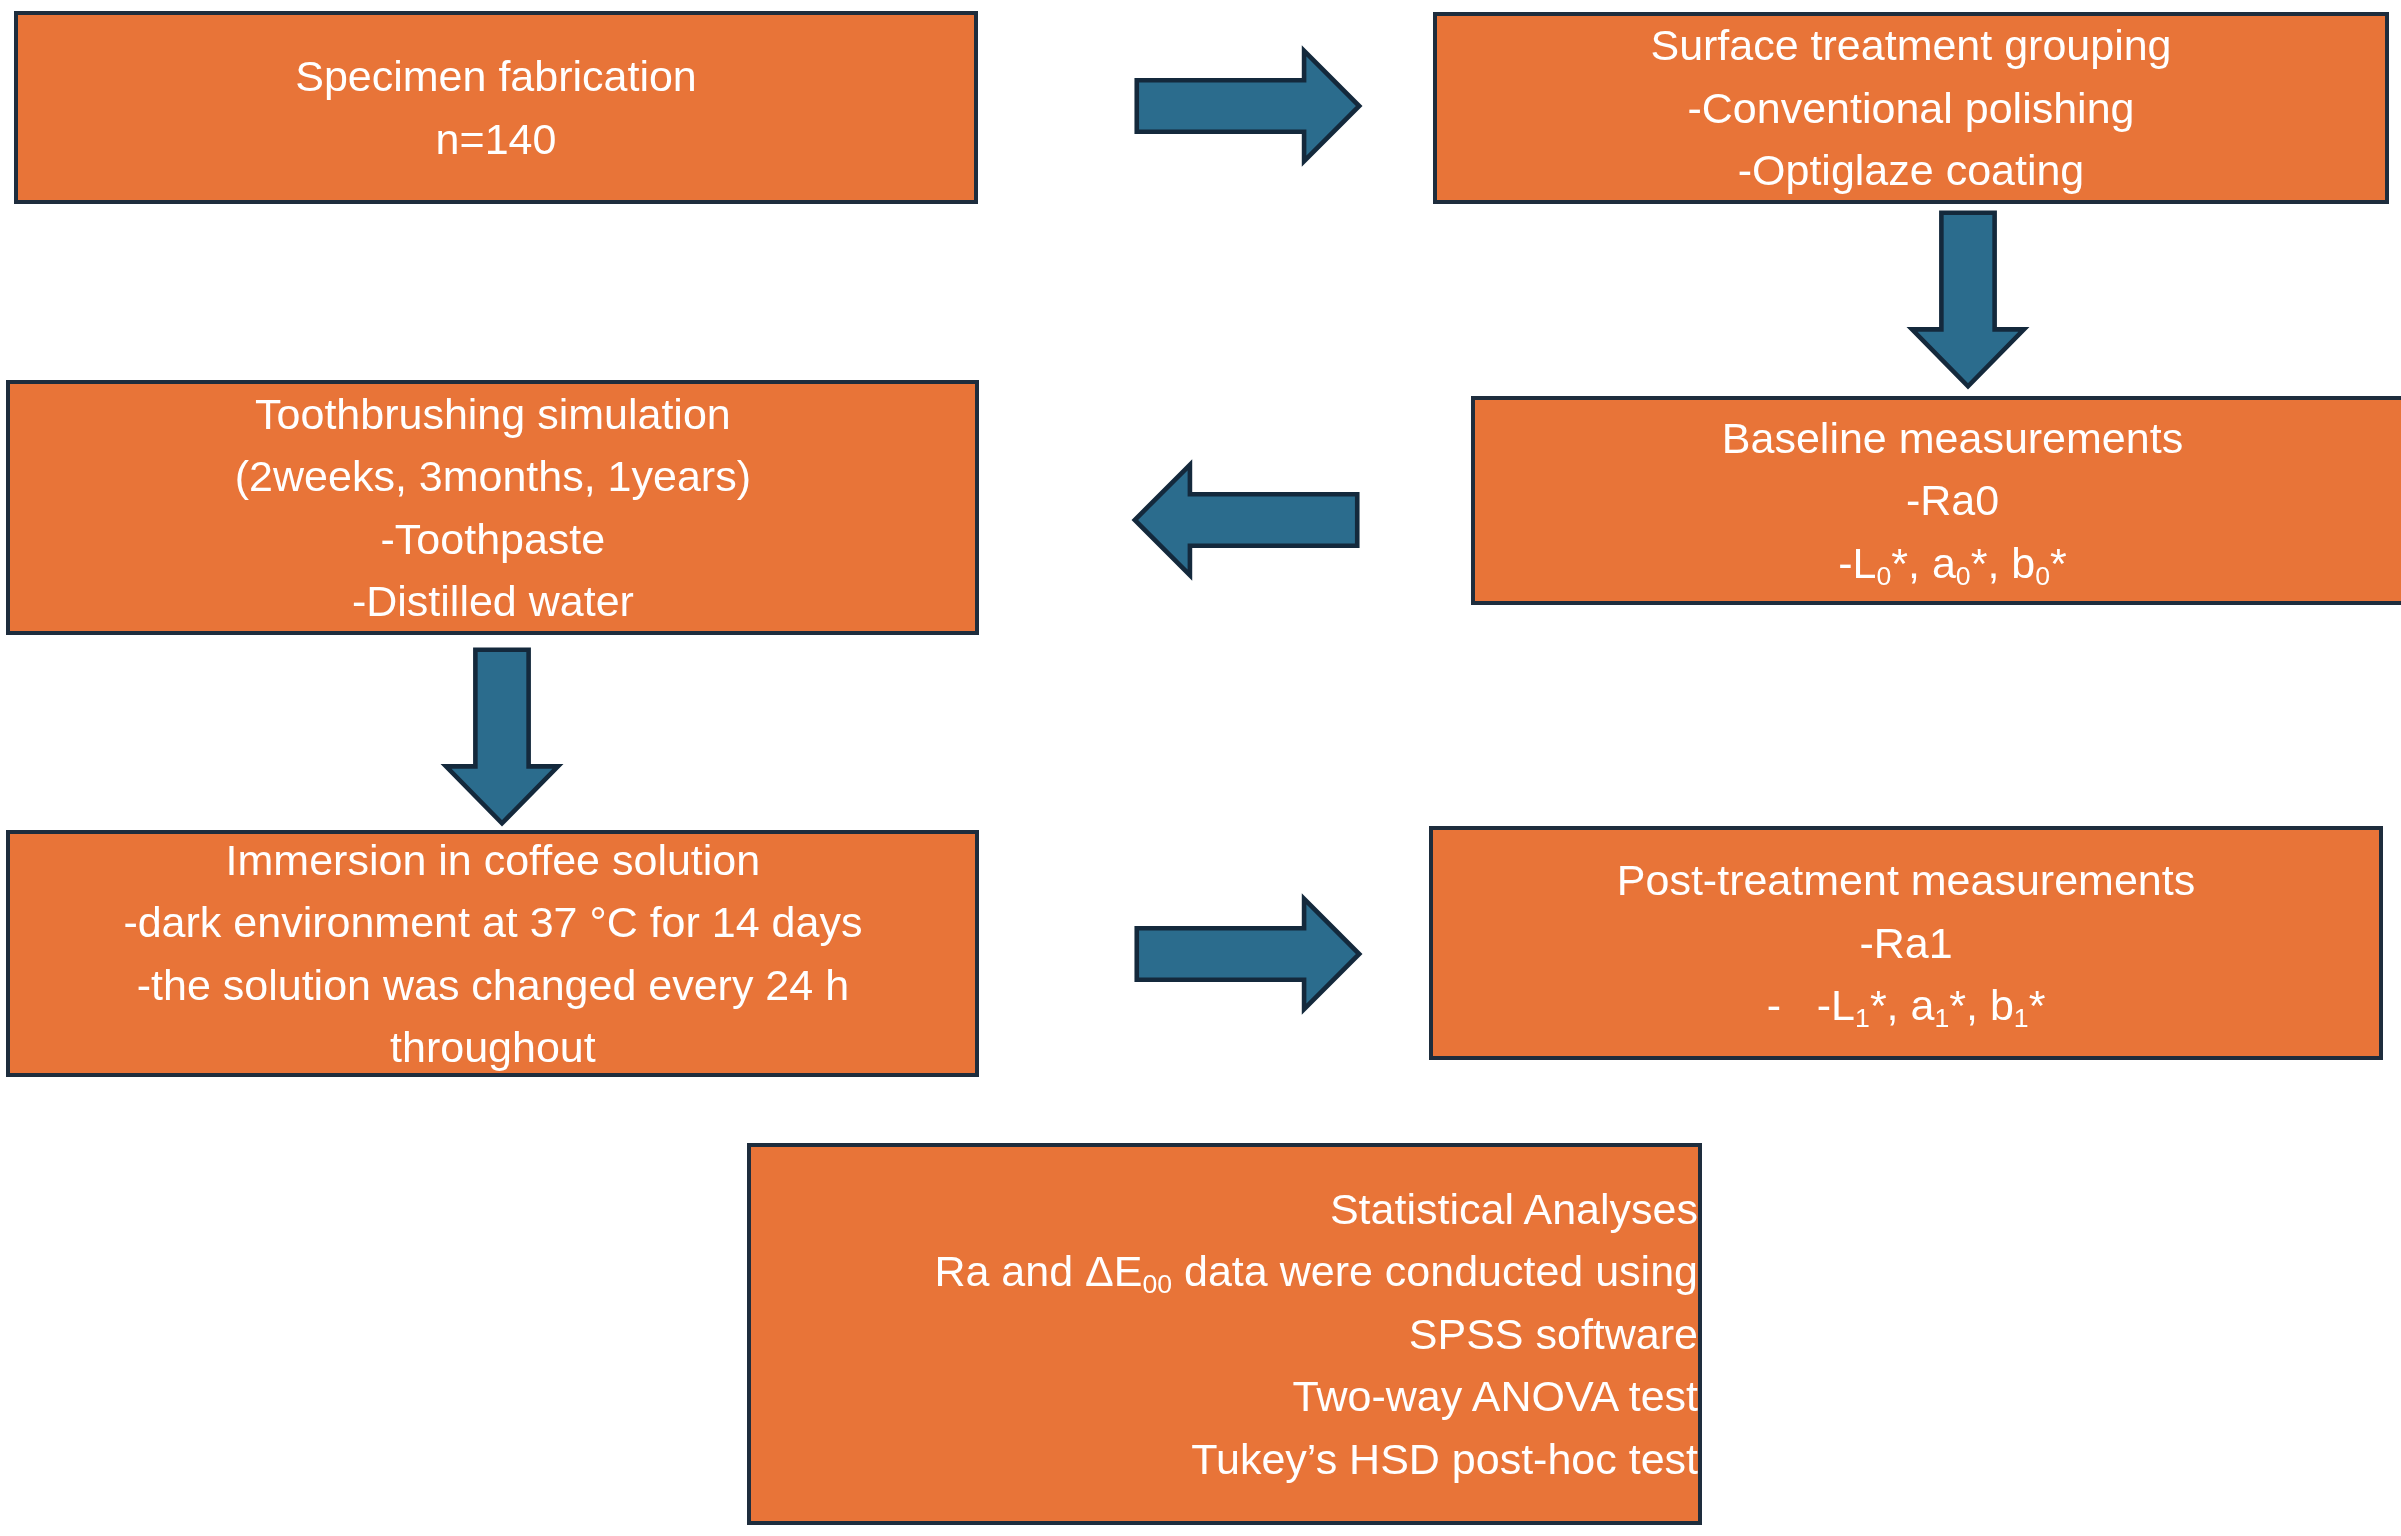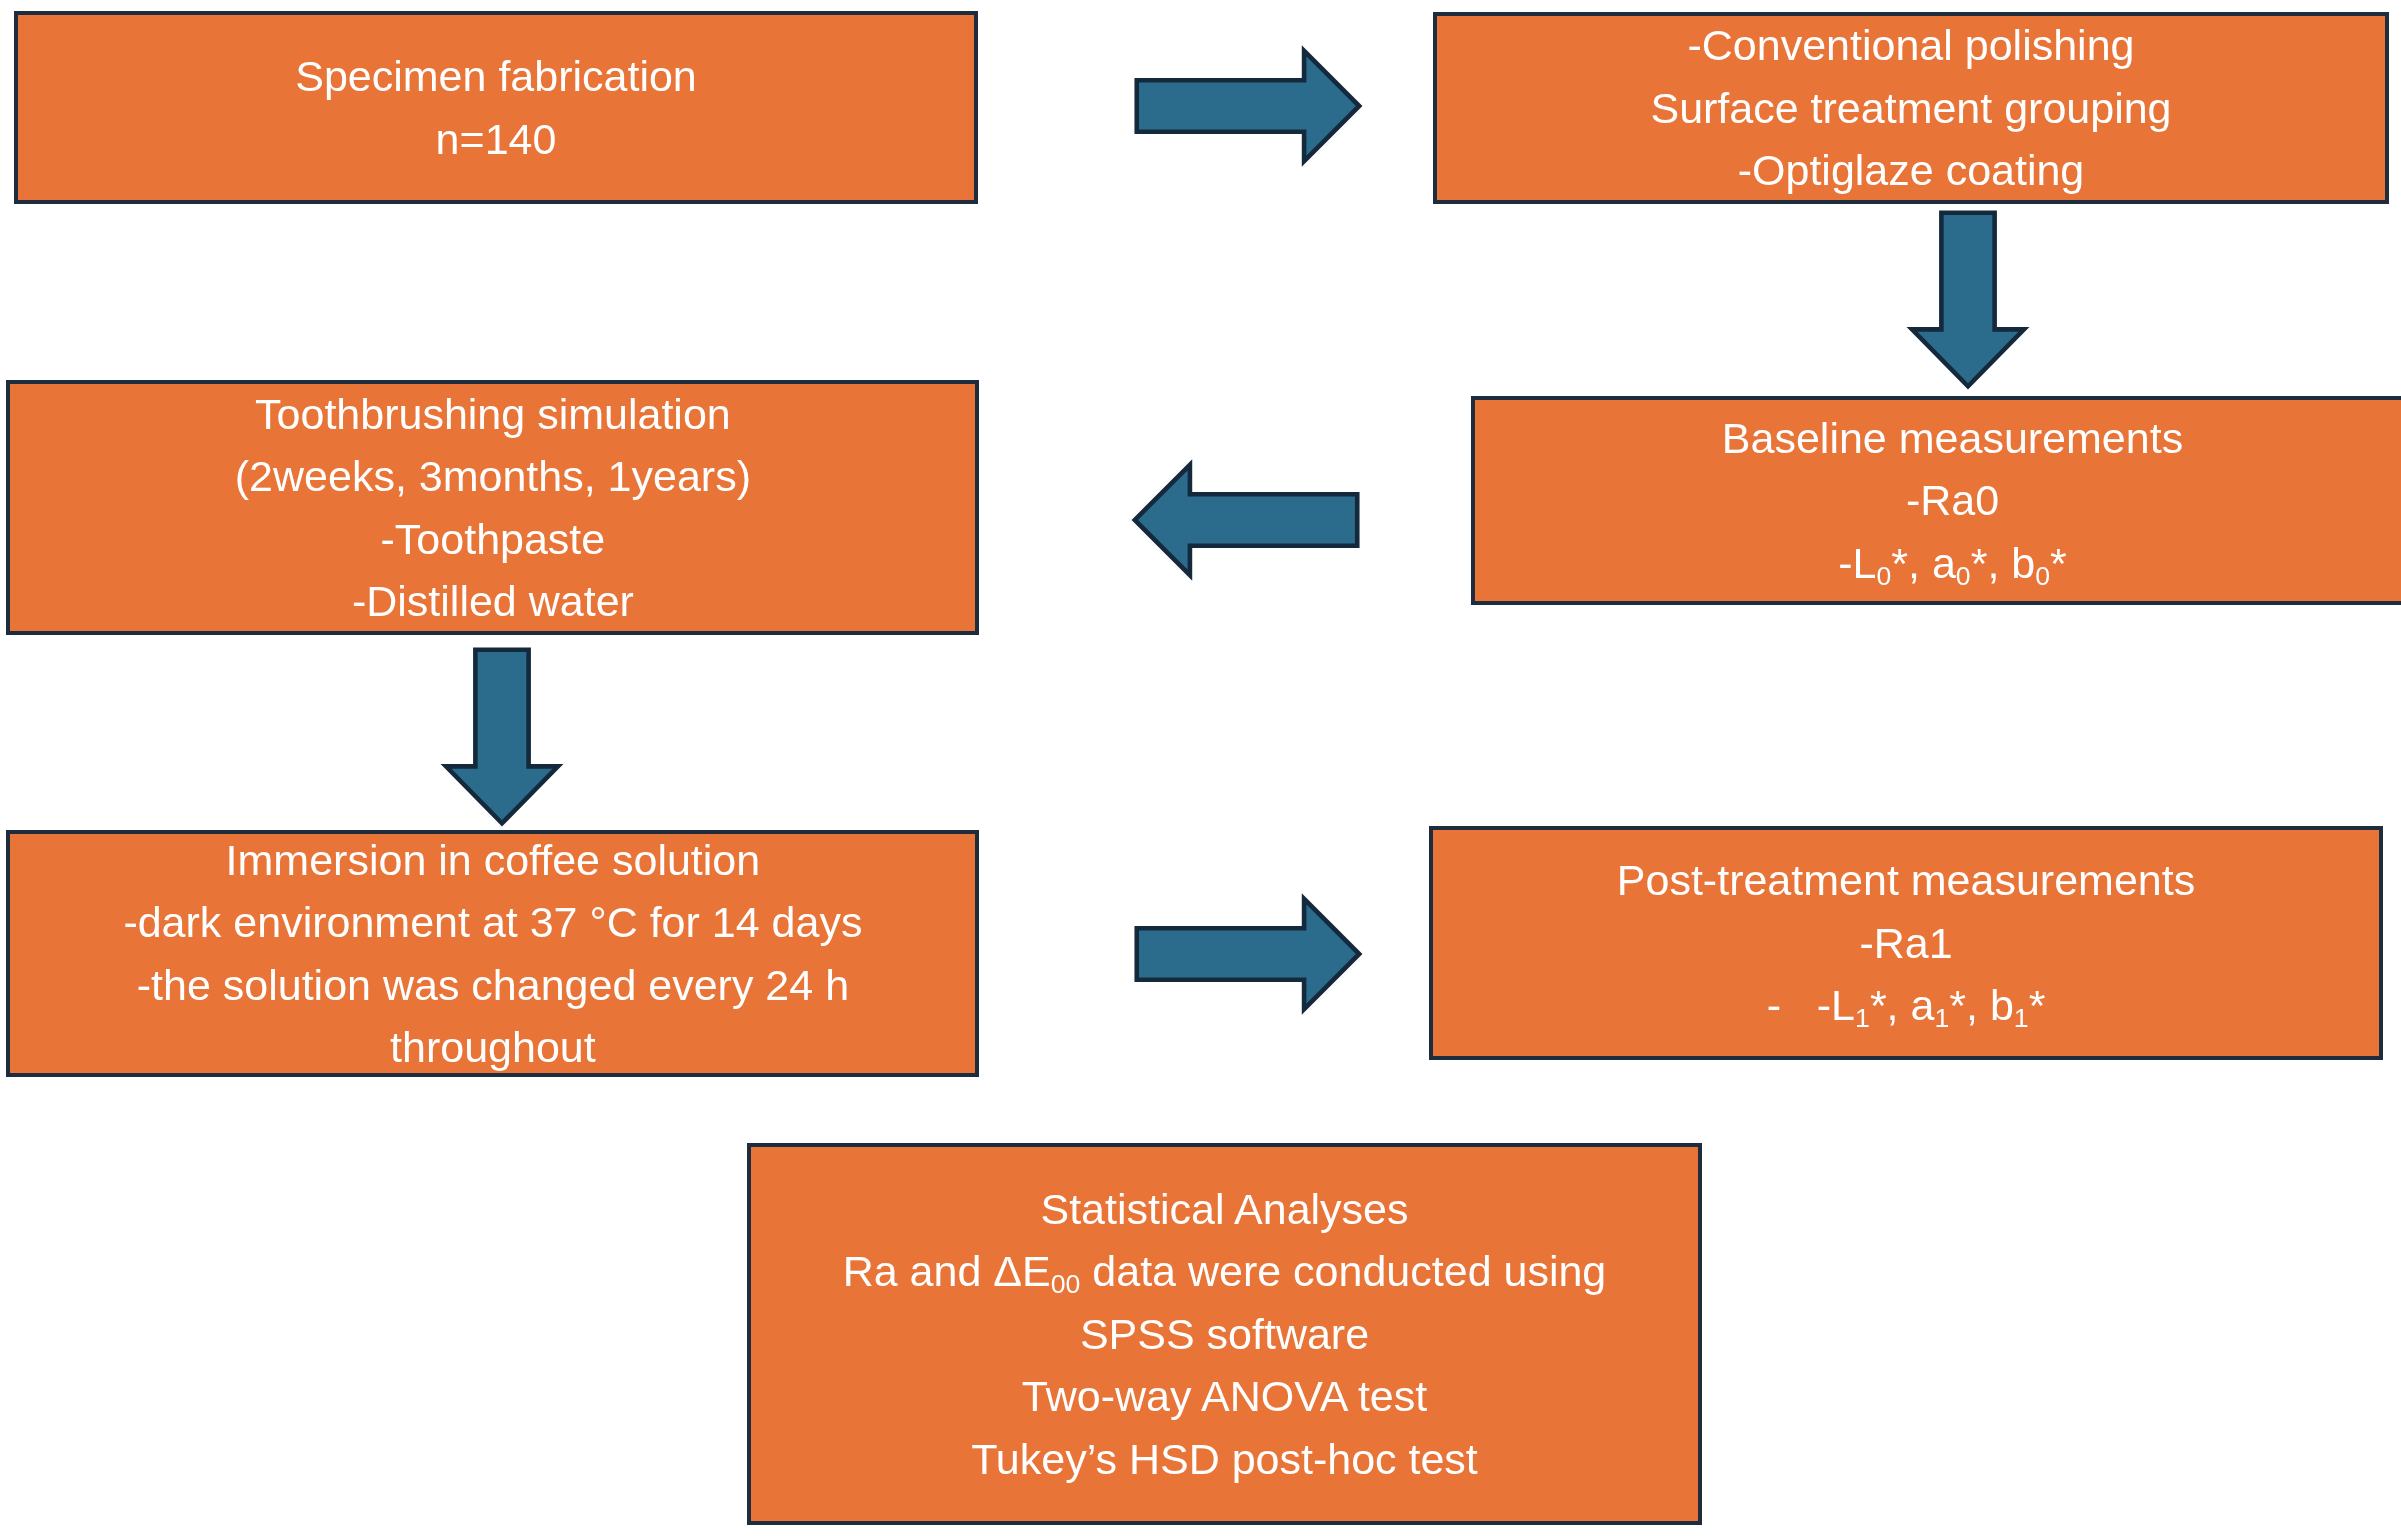--- a/index.html
+++ b/index.html
@@ -58,22 +58,22 @@
         <div class="line"><span>n=140</span></div>
       </div>
   </div>
 
   <svg class="arrow" style="left:1134px; top:48px;" width="228" height="116" viewBox="0 0 248 126">
     <polygon points="3,35 185,35 185,3 245,63 185,123 185,91 3,91"></polygon>
   </svg>
 
   <div class="box" style="left:1433px; top:12px; width:956px; height:192px;">
     <div class="box-text">
+        <div class="line"><span>Surface treatment grouping</span></div>
         <div class="line"><span>-Conventional polishing</span></div>
-        <div class="line"><span>Surface treatment grouping</span></div>
         <div class="line"><span>-Optiglaze coating</span></div>
       </div>
   </div>
 
   <svg class="arrow" style="left:1909px; top:210px;" width="118" height="179" viewBox="0 0 128 195">
     <polygon points="35,3 93,3 93,130 125,130 64,192 3,130 35,130"></polygon>
   </svg>
 
   <div class="box" style="left:6.4px; top:380px; width:973px; height:255px;">
     <div class="box-text">
@@ -114,21 +114,21 @@
   </svg>
 
   <div class="box" style="left:1429px; top:826px; width:954px; height:234px;align-items:flex-end;">
     <div class="box-text">
         <div class="line"><span>Post-treatment measurements</span></div>
         <div class="line"><span>-Ra1</span></div>
         <div class="line"><span>-&nbsp;&nbsp;&nbsp;-L</span><span class="sub">1</span><span>*, a</span><span class="sub">1</span><span>*, b</span><span class="sub">1</span><span>*</span></div>
       </div>
   </div>
 
-  <div class="box" style="left:747px; top:1143px; width:955px; height:382px;">
+  <div class="box" style="left:747px; top:1143px; width:955px; height:382px;text-align:right;">
     <div class="box-text">
         <div class="line"><span>Statistical Analyses</span></div>
         <div class="line"><span>Ra and ΔE</span><span class="sub">00</span><span> data were conducted using</span></div>
         <div class="line"><span>SPSS software</span></div>
         <div class="line"><span>Two-way ANOVA test</span></div>
         <div class="line"><span>Tukey’s HSD post-hoc test</span></div>
       </div>
   </div>
 
 </div>

